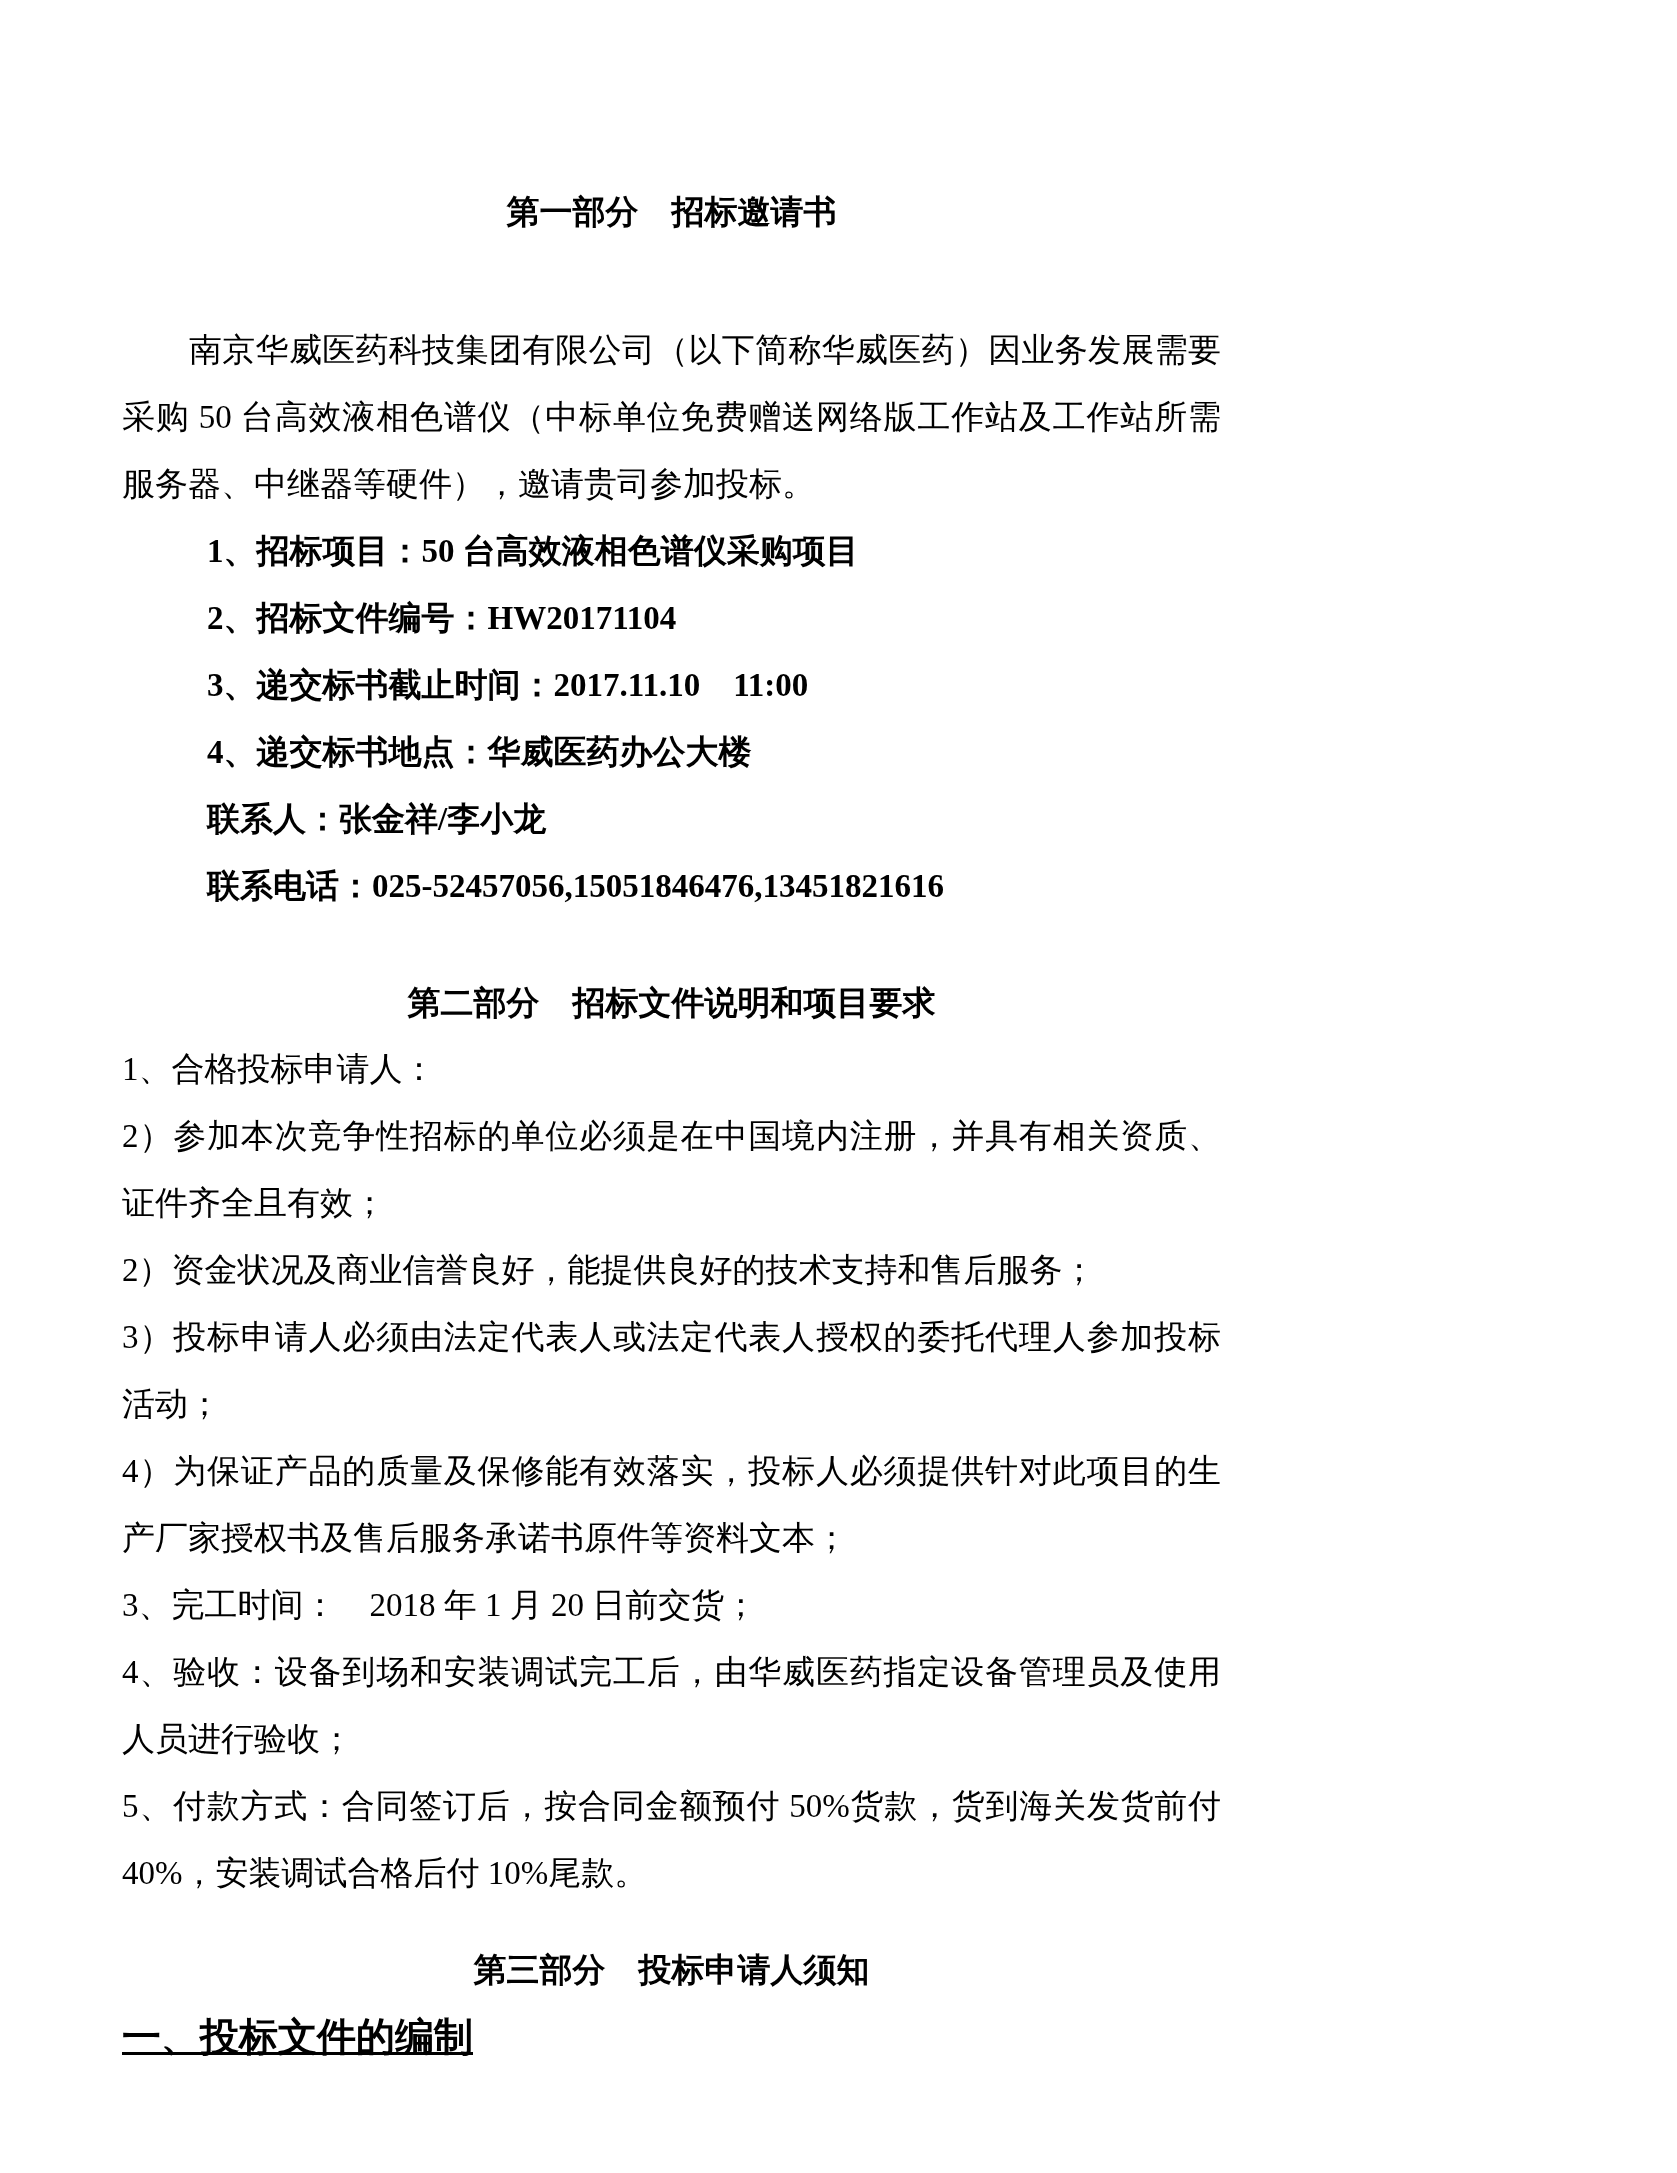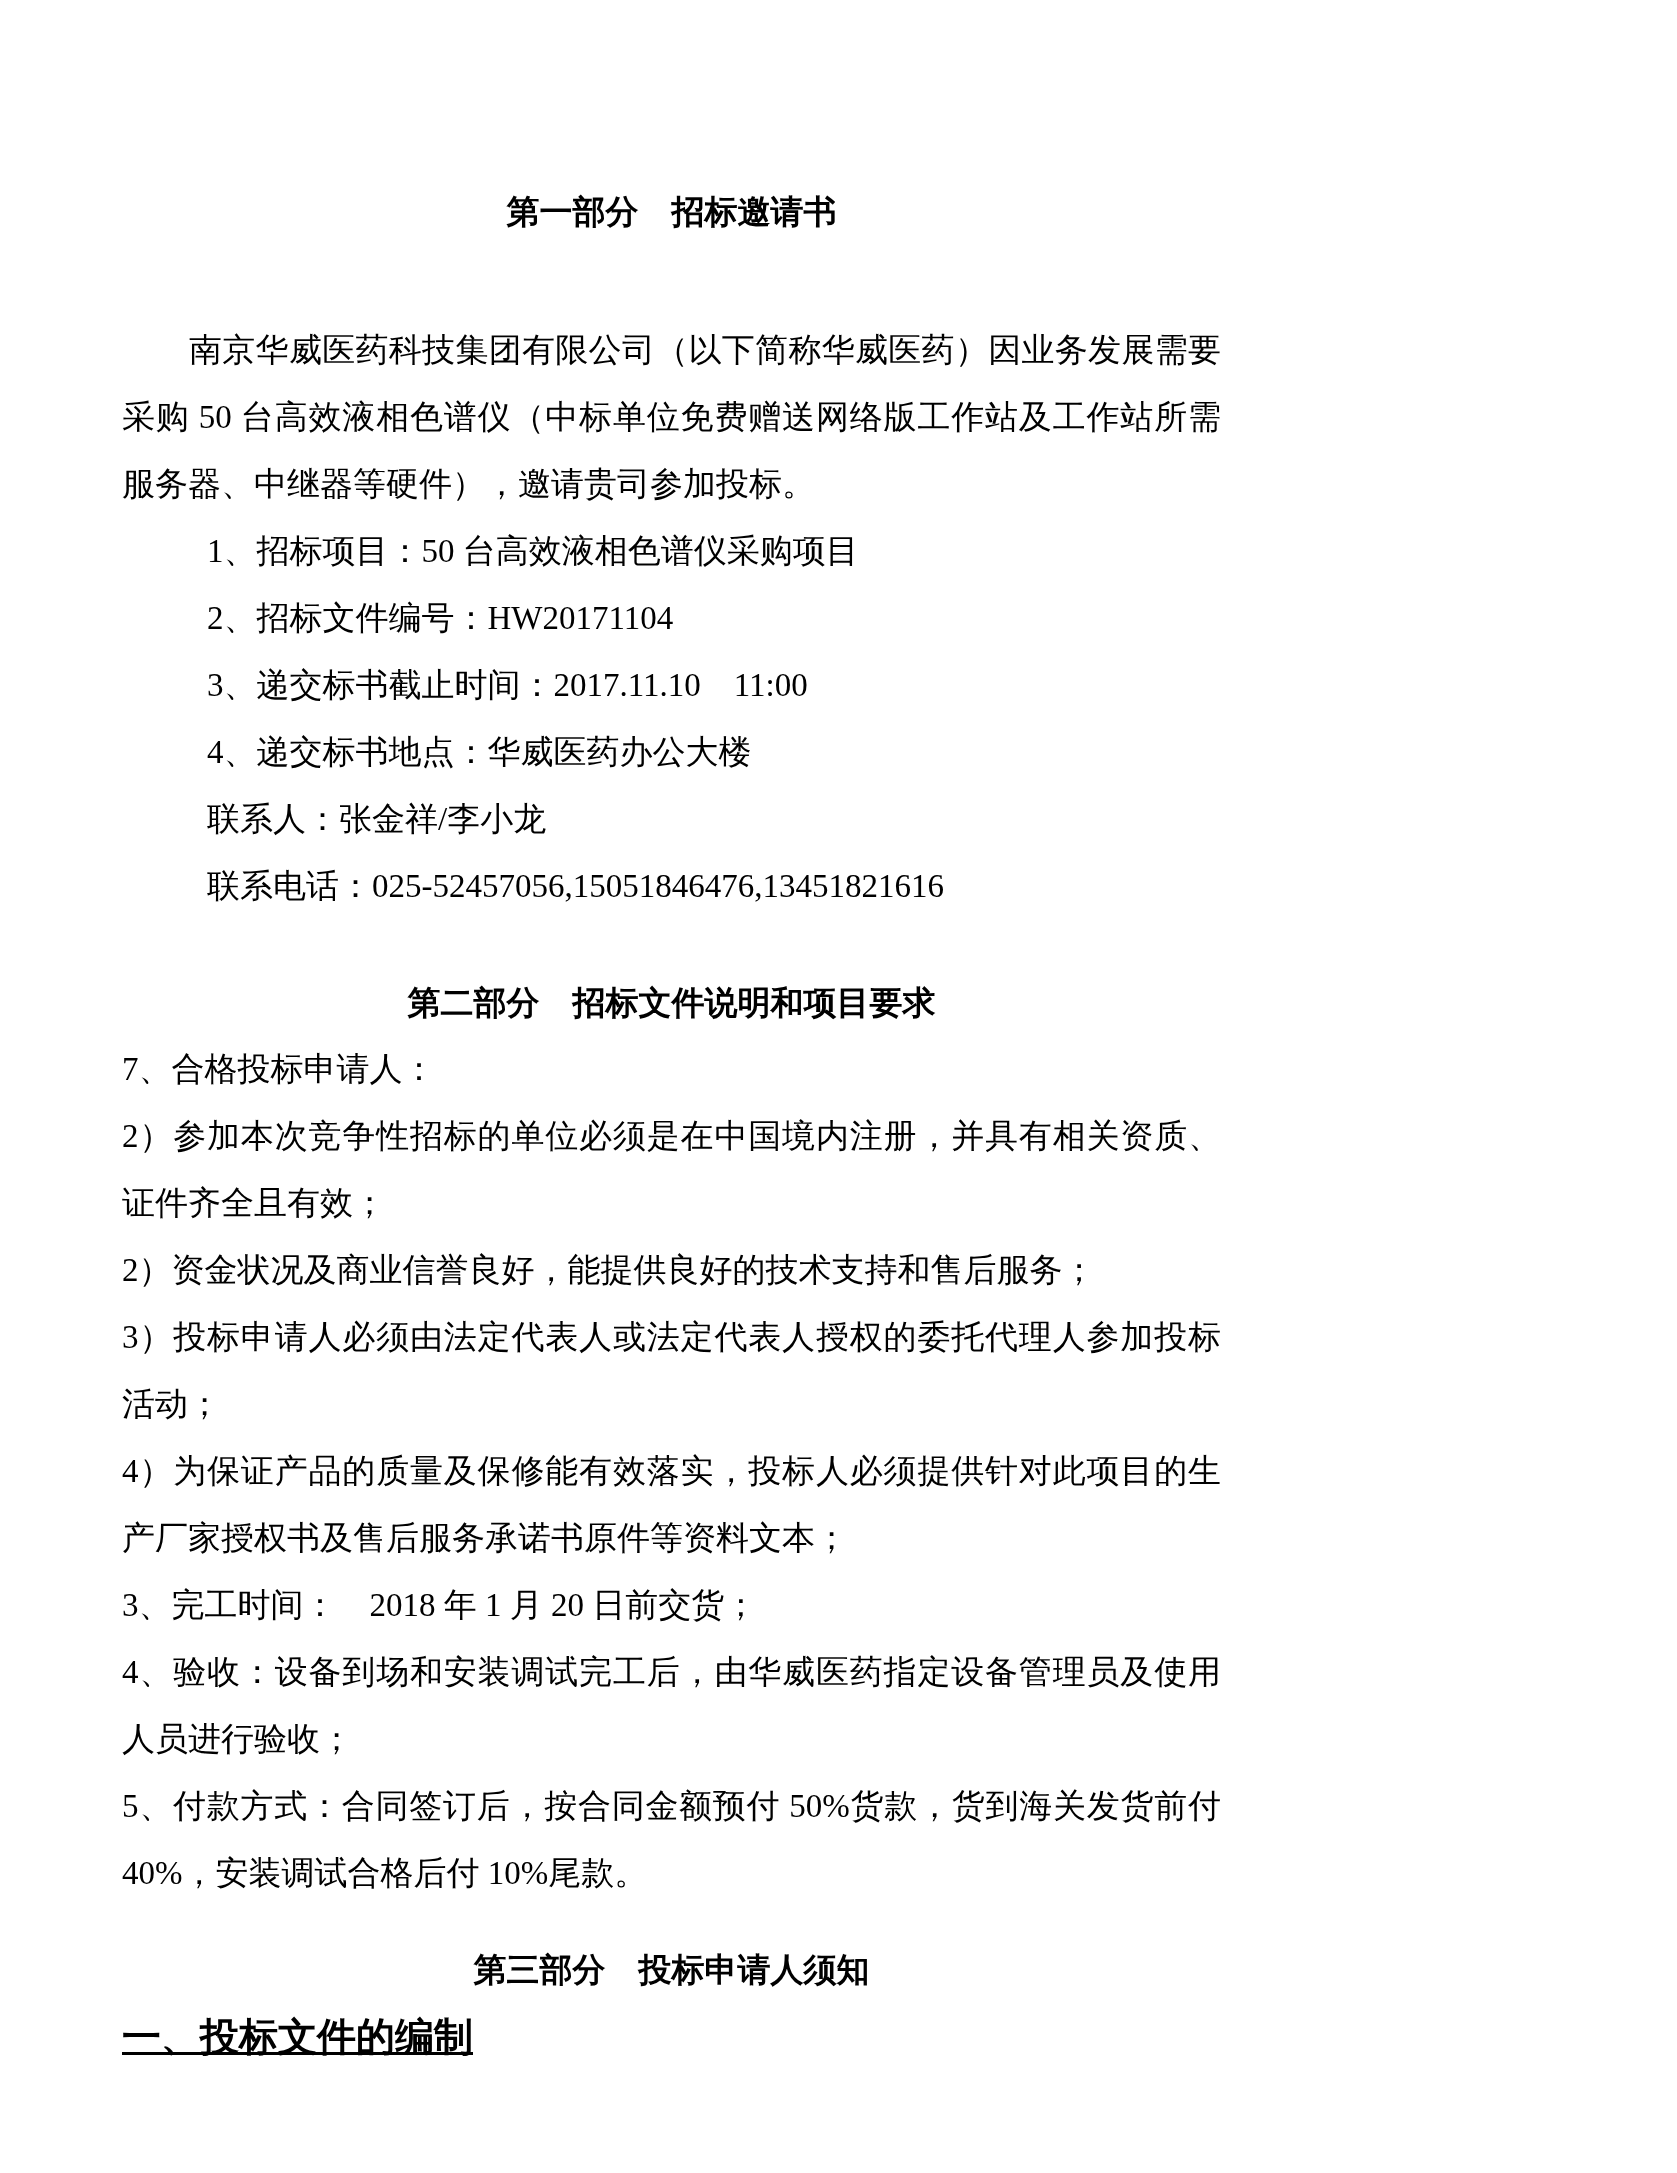--- a/index.html
+++ b/index.html
@@ -43,20 +43,21 @@
     margin: 72px 0 0 0;
     text-indent: 67px;
     text-align: justify;
     white-space: pre-wrap;
   }
   .invite-items p {
     margin: 0;
     padding-left: 85px;
     text-align: justify;
     white-space: pre-wrap;
+    font-weight: bold;
   }
   .body-paras p {
     margin: 0;
     text-align: justify;
     white-space: pre-wrap;
   }
 </style>
 </head>
 <body>
 
@@ -71,21 +72,21 @@
     <p>2、招标文件编号：HW20171104</p>
     <p>3、递交标书截止时间：2017.11.10　11:00</p>
     <p>4、递交标书地点：华威医药办公大楼</p>
     <p>联系人：张金祥/李小龙</p>
     <p>联系电话：025-52457056,15051846476,13451821616</p>
   </div>
 
   <h1 class="sec-title title2">第二部分　招标文件说明和项目要求</h1>
 
   <div class="body-paras">
-    <p>7、合格投标申请人：</p>
+    <p>1、合格投标申请人：</p>
     <p>2）参加本次竞争性招标的单位必须是在中国境内注册，并具有相关资质、证件齐全且有效；</p>
     <p>2）资金状况及商业信誉良好，能提供良好的技术支持和售后服务；</p>
     <p>3）投标申请人必须由法定代表人或法定代表人授权的委托代理人参加投标活动；</p>
     <p>4）为保证产品的质量及保修能有效落实，投标人必须提供针对此项目的生产厂家授权书及售后服务承诺书原件等资料文本；</p>
     <p>3、完工时间：　2018 年 1 月 20 日前交货；</p>
     <p>4、验收：设备到场和安装调试完工后，由华威医药指定设备管理员及使用人员进行验收；</p>
     <p>5、付款方式：合同签订后，按合同金额预付 50%货款，货到海关发货前付 40%，安装调试合格后付 10%尾款。</p>
   </div>
 
   <h1 class="sec-title title3">第三部分　投标申请人须知</h1>

